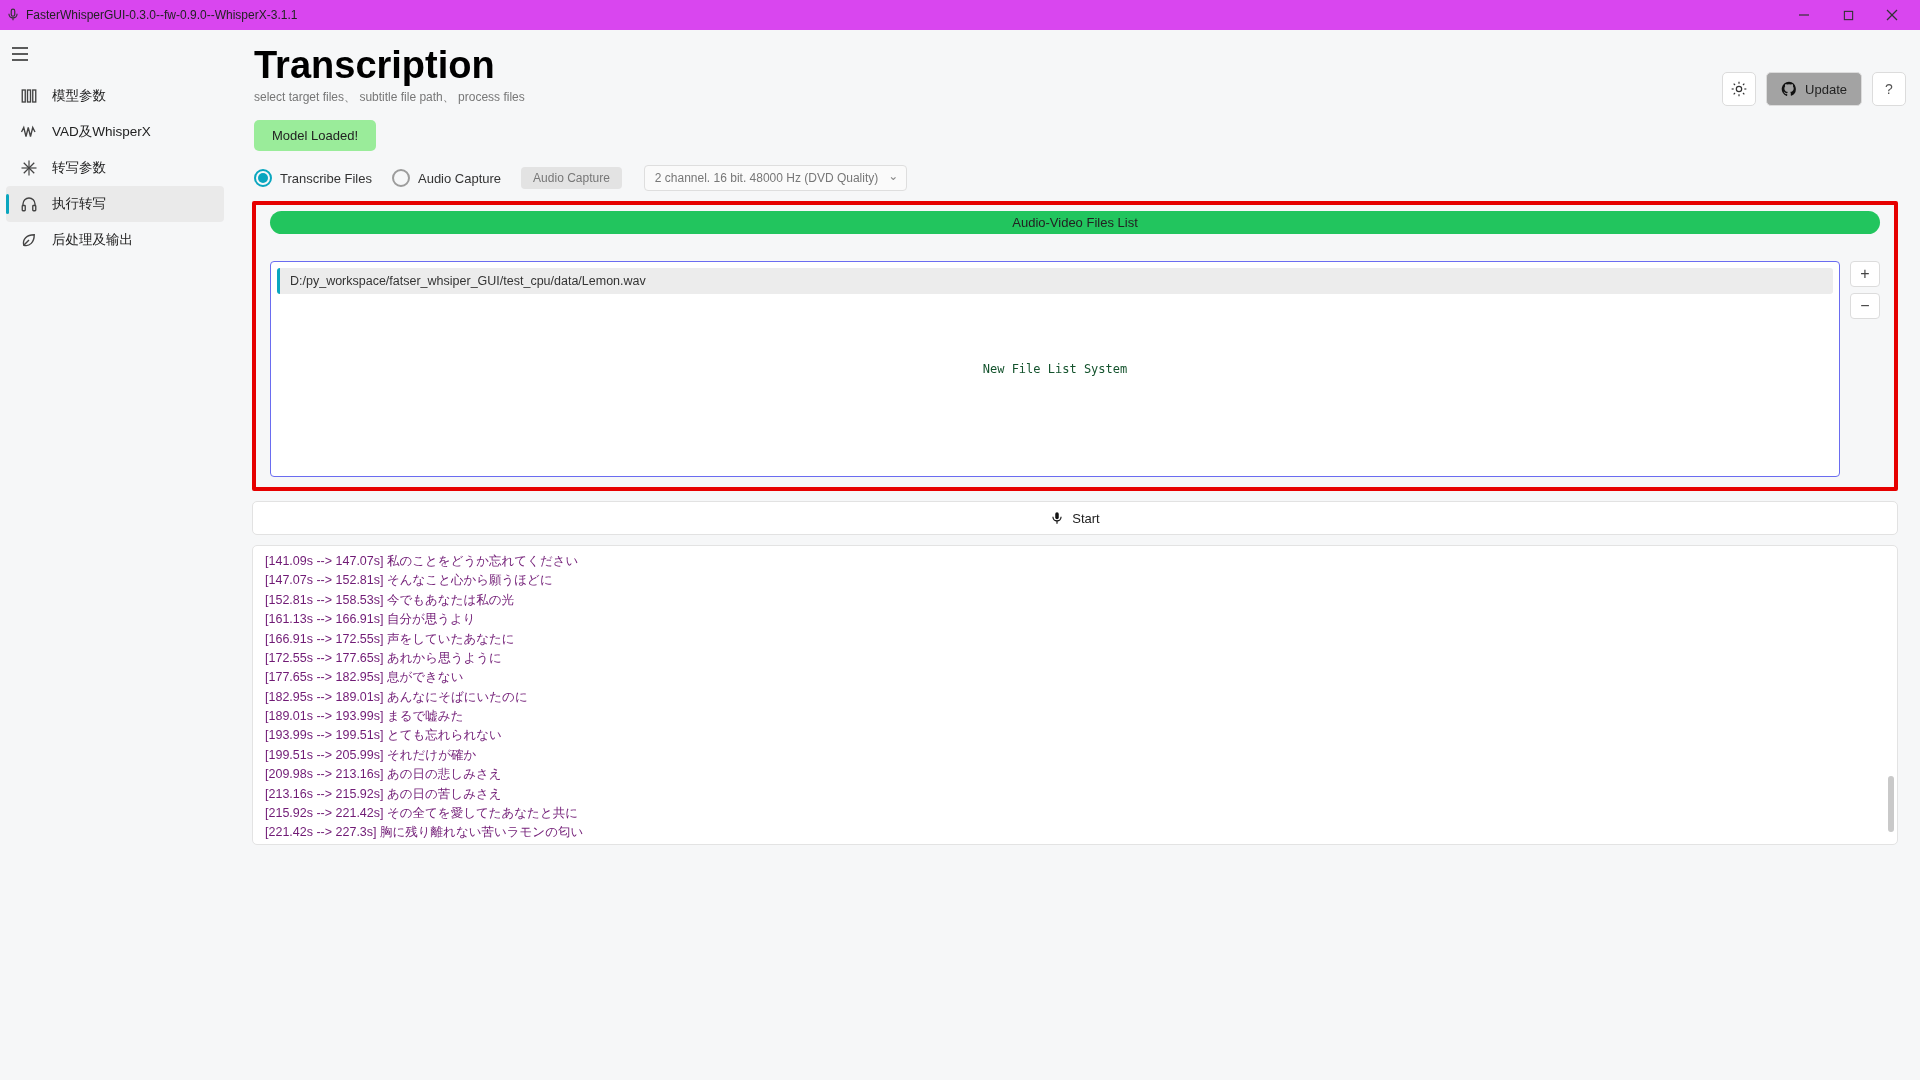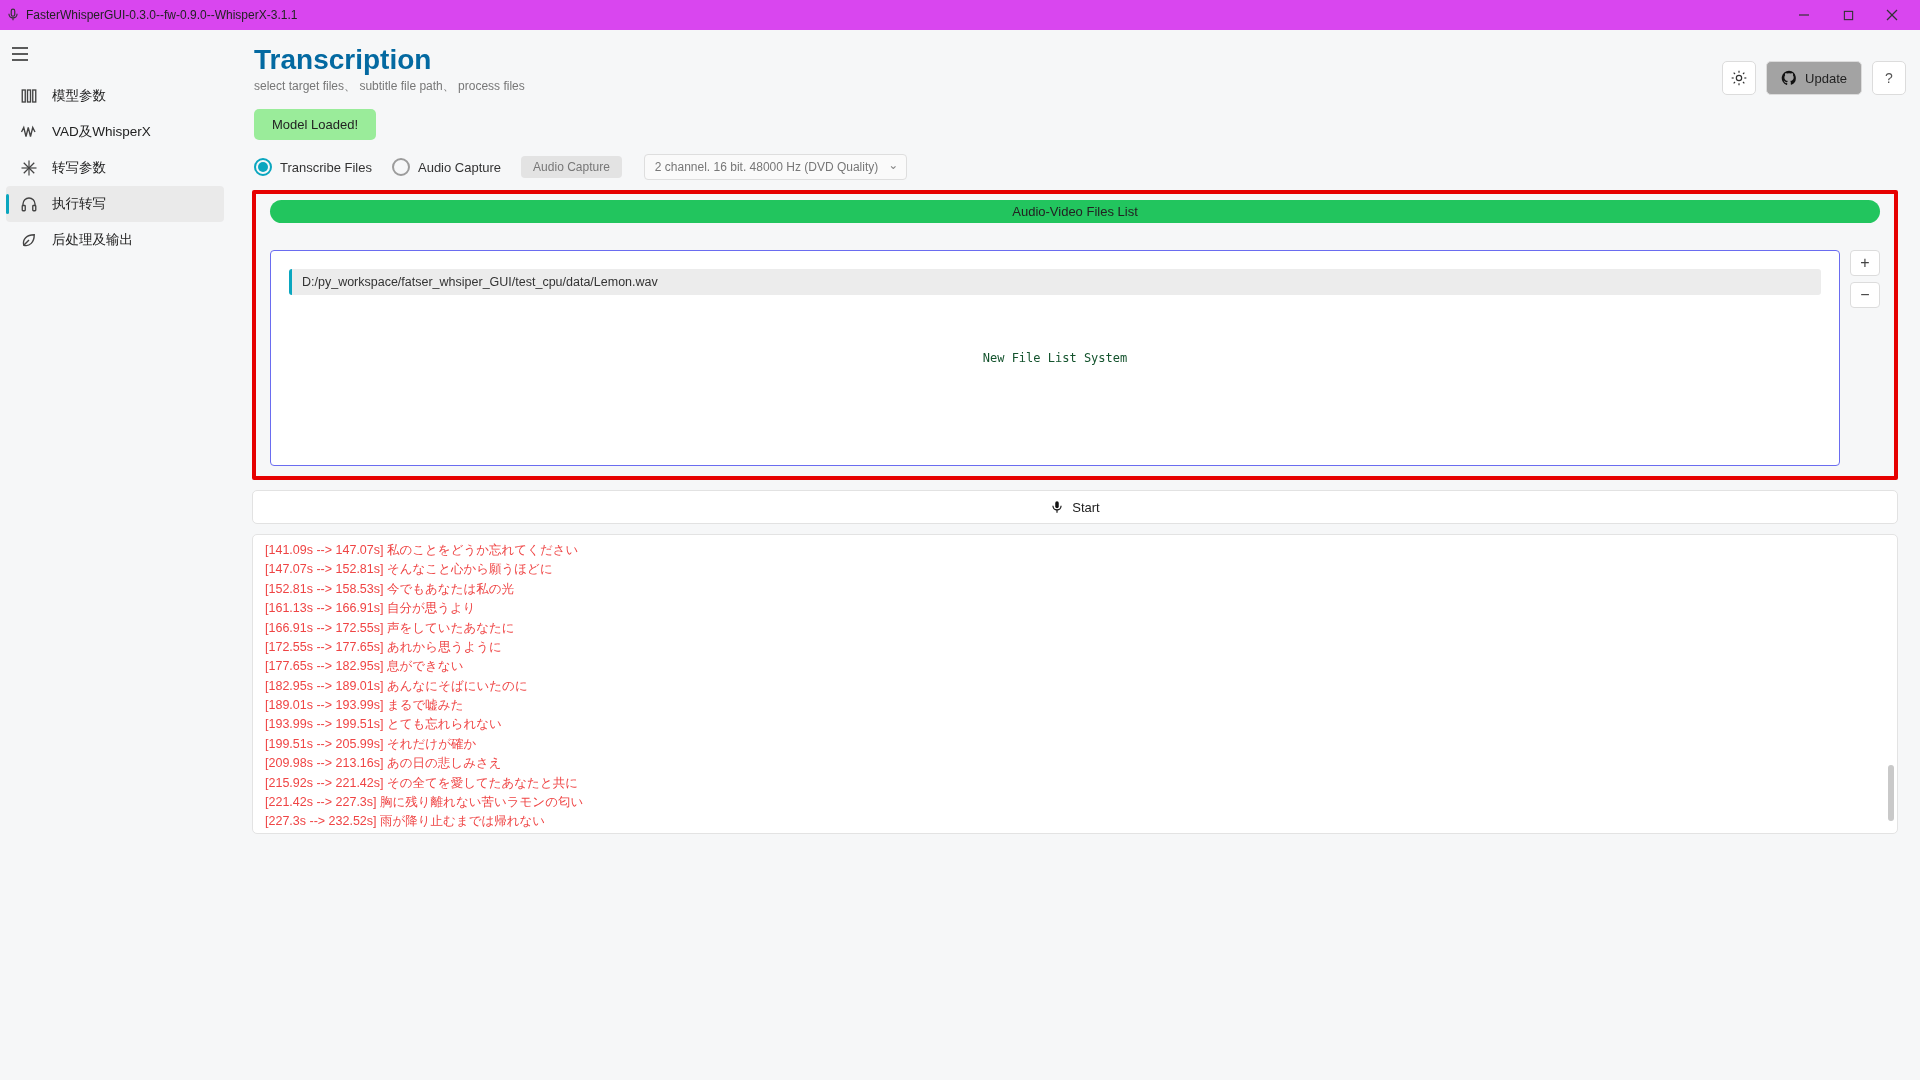--- a/index.html
+++ b/index.html
@@ -19,52 +19,52 @@
 .nav-item { display: flex; align-items: center; height: 36px; padding: 0 14px; gap: 14px; cursor: pointer; border-radius: 4px; margin: 0 6px; }
 .nav-item.active { background: #eaeaea; position: relative; }
 .nav-item.active::before { content: ""; position: absolute; left: 0; top: 8px; bottom: 8px; width: 3px; background: #0aa6bf; border-radius: 2px; }
 .nav-ico { width: 18px; height: 18px; color: #444; flex-shrink: 0; }
 .nav-label { font-size: 13.5px; color: #222; }
 
 
 .main { flex: 1; overflow-y: auto; padding: 14px 14px 0 14px; background: #f6f7f8; }
 .page-header { margin-left: 10px; margin-bottom: 14px; display: flex; align-items: flex-end; }
 .page-header .titles { flex: 1; }
-.page-title { font-size: 28px; font-weight: 700; color: #0369a1; }
+.page-title { font-size: 38px; font-weight: 700; color: #000000; }
 .page-sub { font-size: 12px; color: #777; margin-top: 2px; }
 .hdr-actions { display: flex; gap: 10px; align-items: center; }
 .icon-btn { width: 34px; height: 34px; border: 1px solid #dcdcdc; border-radius: 5px; background: #fff; display: inline-flex; align-items: center; justify-content: center; cursor: pointer; }
 .pill-btn { height: 34px; padding: 0 14px; border: 1px solid #dcdcdc; border-radius: 5px; background: #a3a3a3; display: inline-flex; align-items: center; gap: 8px; cursor: pointer; font-size: 13px; }
 
 .status-pill { display: inline-block; background: #9aec9a; color: #222; border-radius: 5px; padding: 8px 18px; margin: 0 16px 14px 10px; font-size: 13px; }
 
 .mode-row { display: flex; align-items: center; gap: 8px; padding: 0 10px 10px 10px; }
 .radio { width: 18px; height: 18px; border-radius: 50%; border: 2px solid #9c9c9c; display: inline-flex; align-items: center; justify-content: center; }
 .radio.checked { border-color: #0aa6bf; }
 .radio.checked::after { content: ""; width: 10px; height: 10px; border-radius: 50%; background: #0aa6bf; }
 .radio-label { font-size: 13px; color: #333; margin-right: 12px; }
 .muted-btn { background: #e3e3e3; color: #777; border-radius: 4px; padding: 4px 12px; font-size: 12px; }
 .dropdown { border: 1px solid #dedede; border-radius: 4px; padding: 5px 28px 5px 10px; font-size: 12px; color: #777; position: relative; background: #fafafa; }
 .dropdown::after { content: "⌄"; position: absolute; right: 8px; top: 3px; color: #888; }
 
 
 .red-frame { border: 4px solid #e60000; border-radius: 2px; margin: 0 8px 8px 8px; padding: 6px 6px 10px 6px; position: relative; }
 .list-header { background: #22c55e; border-radius: 12px; text-align: center; font-size: 13px; padding: 4px 0; margin: 0 8px 27px 8px; }
 .file-pane-wrap { display: flex; gap: 10px; padding: 0 8px; }
-.file-pane { flex: 1; border: 1px solid #6a6cf0; border-radius: 4px; min-height: 216px; padding: 18px; position: relative; background: #fff; }
+.file-pane { flex: 1; border: 1px solid #6a6cf0; border-radius: 4px; min-height: 216px; padding: 6px; position: relative; background: #fff; }
 .file-row { background: #ececec; border-radius: 3px; padding: 6px 10px; font-size: 12.5px; color: #333; border-left: 3px solid #0aa6bf; display: flex; align-items: center; }
 .overlay-text { position: absolute; left: 50%; top: 50%; transform: translate(-50%, -50%); color: #14532d; font-family: monospace; font-size: 12px; white-space: nowrap; pointer-events: none; }
 .pm-col { width: 30px; display: flex; flex-direction: column; gap: 6px; }
 .pm-btn { width: 30px; height: 26px; border: 1px solid #dcdcdc; border-radius: 4px; background: #fff; display: inline-flex; align-items: center; justify-content: center; font-size: 16px; color: #444; cursor: pointer; }
 
 
 .start-bar { background: #fff; border: 1px solid #e2e2e2; border-radius: 5px; margin: 10px 8px; height: 34px; display: flex; align-items: center; justify-content: center; gap: 8px; font-size: 13px; }
 
 
-.log-box { background: #fff; border: 1px solid #e3e3e3; border-radius: 5px; margin: 0 8px 16px 8px; padding: 6px 12px 16px 12px; font-size: 12.5px; color: #ef4444; line-height: 1.55; position: relative; overflow: hidden; height: 300px; }
+.log-box { background: #fff; border: 1px solid #e3e3e3; border-radius: 5px; margin: 0 8px 16px 8px; padding: 6px 12px 16px 12px; font-size: 12.5px; color: #701a75; line-height: 1.55; position: relative; overflow: hidden; height: 300px; }
 .log-line { white-space: nowrap; }
 .log-scroll { position: absolute; right: 3px; top: 230px; width: 6px; height: 56px; background: #c9c9c9; border-radius: 3px; }
 </style>
 </head>
 <body>
 
 <div class="titlebar">
   <svg class="mic-ico" viewBox="0 0 24 24" fill="none" stroke="#333" stroke-width="2">
       <rect x="9" y="2" width="6" height="12" rx="3"></rect>
       <path d="M5 10a7 7 0 0014 0M12 21v-4"></path>
@@ -222,20 +222,21 @@
           <div class="log-line">[152.81s --&gt; 158.53s] 今でもあなたは私の光</div>
           <div class="log-line">[161.13s --&gt; 166.91s] 自分が思うより</div>
           <div class="log-line">[166.91s --&gt; 172.55s] 声をしていたあなたに</div>
           <div class="log-line">[172.55s --&gt; 177.65s] あれから思うように</div>
           <div class="log-line">[177.65s --&gt; 182.95s] 息ができない</div>
           <div class="log-line">[182.95s --&gt; 189.01s] あんなにそばにいたのに</div>
           <div class="log-line">[189.01s --&gt; 193.99s] まるで嘘みた</div>
           <div class="log-line">[193.99s --&gt; 199.51s] とても忘れられない</div>
           <div class="log-line">[199.51s --&gt; 205.99s] それだけが確か</div>
           <div class="log-line">[209.98s --&gt; 213.16s] あの日の悲しみさえ</div>
+          <div class="log-line">[213.16s --&gt; 215.92s] あの日の苦しみさえ</div>
           <div class="log-line">[215.92s --&gt; 221.42s] その全てを愛してたあなたと共に</div>
           <div class="log-line">[221.42s --&gt; 227.3s] 胸に残り離れない苦いラモンの匂い</div>
           <div class="log-line">[227.3s --&gt; 232.52s] 雨が降り止むまでは帰れない</div>
         </div>
       <div class="log-scroll"></div>
     </div>
   </div>
 </div>
 
 </body></html>

